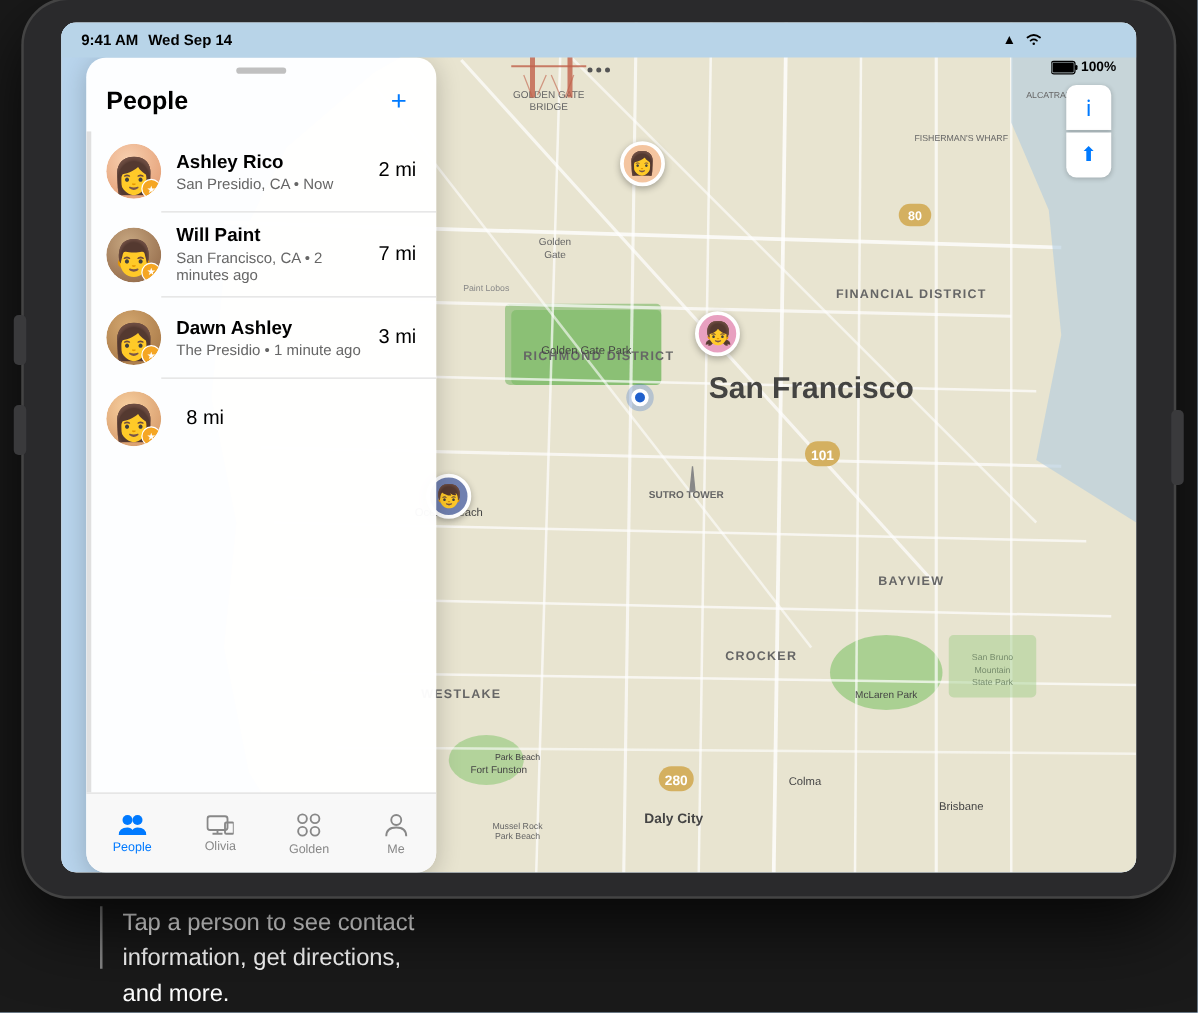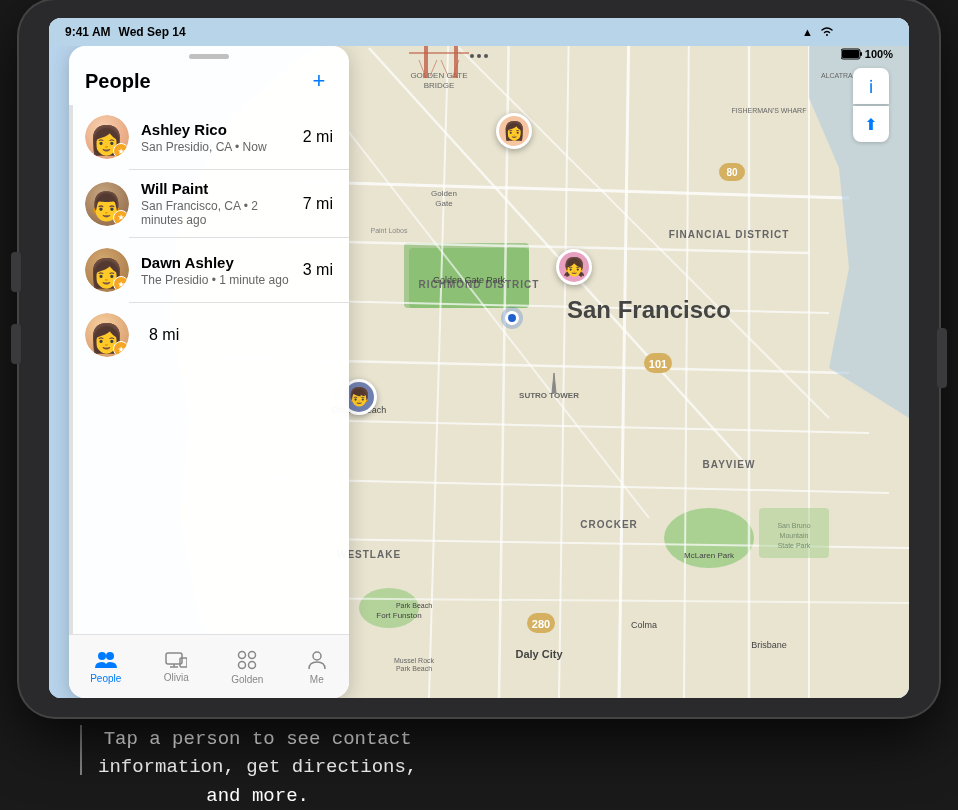--- a/index.html
+++ b/index.html
@@ -548,18 +548,18 @@
           <span class="tab-label">Me</span>
         </div>
       </div>
     </div>
 
   </div>
 </div>
 
 <div style="width:958px; padding: 8px 0 0 80px; display:flex; align-items:flex-start; gap:16px;">
   <div style="width:2px; height:50px; background:#888; flex-shrink:0; margin-top:0;"></div>
-  <div style="font-size:19px; color:#fff; line-height:1.5; font-family: Liberation Mono, monospace; text-align: center;">
+  <div style="font-size:19px; color:#fff; line-height:1.5; font-family: Liberation Sans, sans-serif;">
     <span style="white-space: pre-line;">Tap a person to see contact
 information, get directions,
 and more.</span>
   </div>
 </div>
 
 </body></html>

